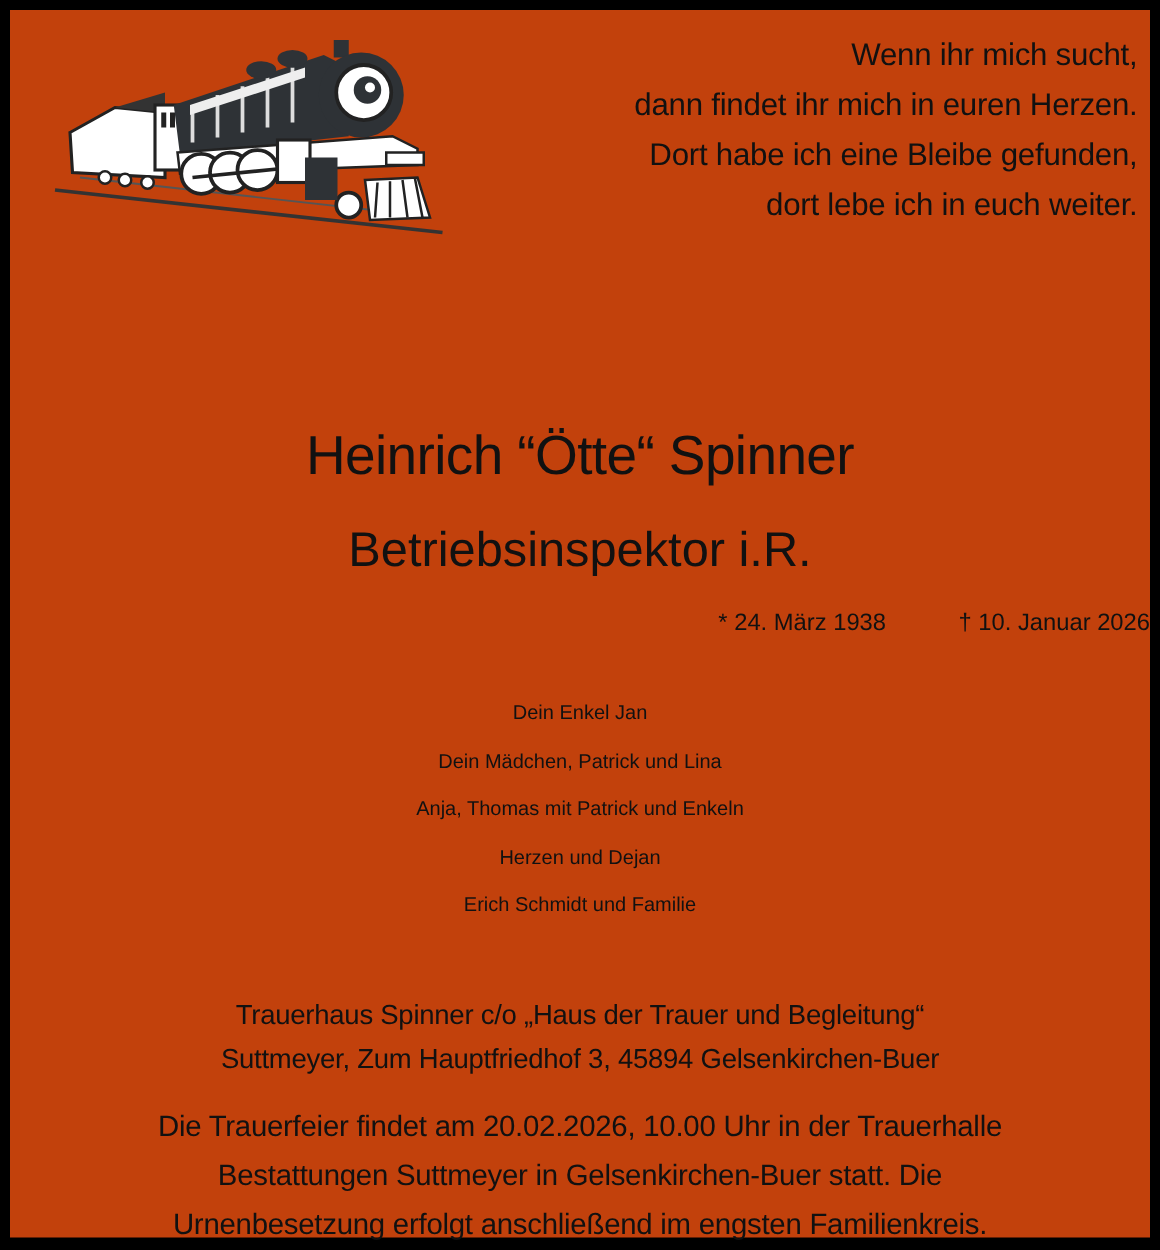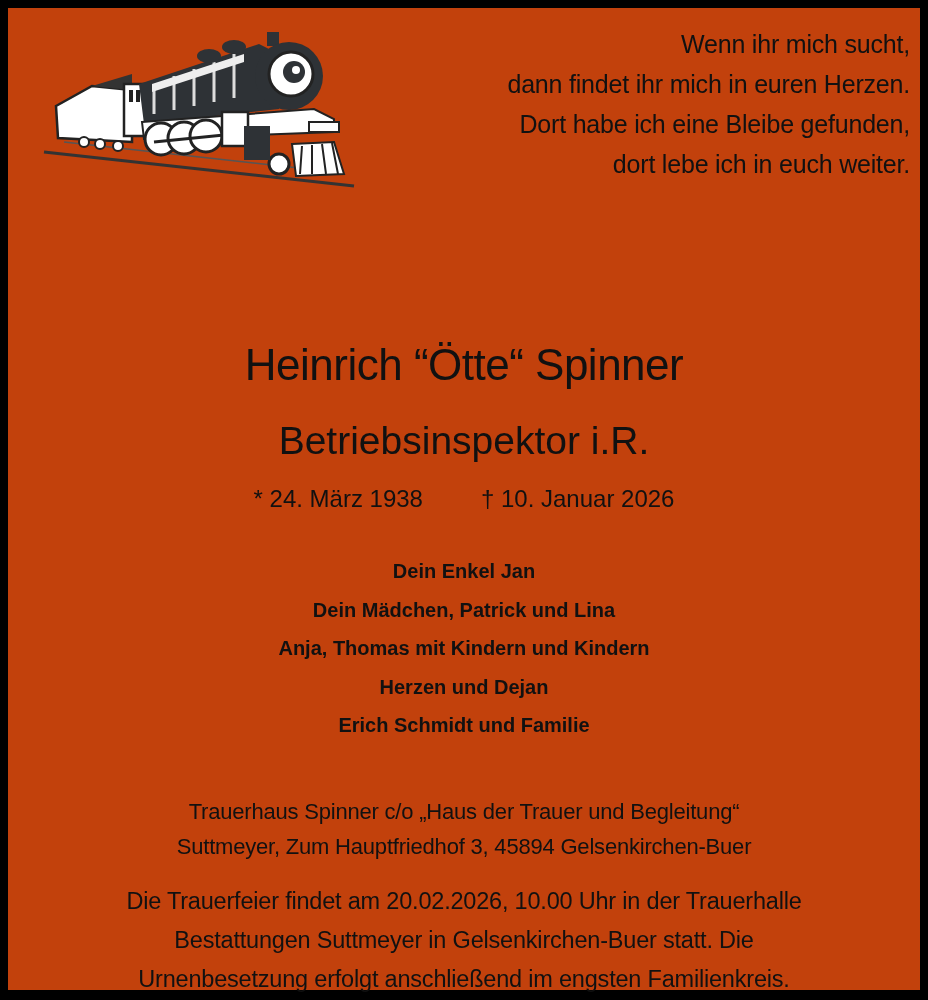--- a/index.html
+++ b/index.html
@@ -5,24 +5,24 @@
   html, body { margin:0; padding:0; }
   body { width:928px; height:1000px; background:#000; position:relative; overflow:hidden;
          font-family:"Liberation Sans", "DejaVu Sans", sans-serif; color:#111; }
   .sheet { position:absolute; left:8px; top:8px; width:912px; height:982px; background:#c2410c; }
   .train { position:absolute; left:26px; top:6px; width:330px; height:180px; }
   .poem { position:absolute; right:10px; top:16px; text-align:right; font-size:25px; line-height:40px; letter-spacing:-0.2px; }
   .center { position:absolute; left:0; width:912px; text-align:center; }
   .quote { top:218px; font-size:24px; line-height:38px; }
   .name { top:330px; font-size:44px; line-height:54px; letter-spacing:-0.5px; }
   .title { top:415px; font-size:39px; line-height:36px; }
-  .dates { top:474px; font-size:24px; line-height:34px; }
+  .dates { top:474px; font-size:19px; line-height:34px;text-align:right; }
   .dates span { display:inline-block; }
   .dates .gap { width:58px; }
-  .mourners { top:544px; font-size:20px; font-weight:bold; line-height:38.5px; }
+  .mourners { top:544px; font-size:16px; font-weight:normal; line-height:38.5px; }
   .address { top:786px; font-size:22px; line-height:35px; letter-spacing:-0.2px; }
   .service { top:874px; font-size:23.5px; line-height:39px; letter-spacing:-0.2px; }
   .line { display:block; }
 </style>
 </head>
 <body>
 
 <div class="sheet">
 
   <svg class="train" viewBox="0 0 330 180">
@@ -86,21 +86,21 @@
 
   <div class="center title">Betriebsinspektor i.R.</div>
 
   <div class="center dates">
     <span>* 24. März 1938</span><span class="gap"></span><span>† 10. Januar 2026</span>
   </div>
 
   <div class="center mourners">
     <span class="line">Dein Enkel Jan</span>
     <span class="line">Dein Mädchen, Patrick und Lina</span>
-    <span class="line">Anja, Thomas mit Kindern und Kindern</span>
+    <span class="line">Anja, Thomas mit Patrick und Enkeln</span>
     <span class="line">Herzen und Dejan</span>
     <span class="line">Erich Schmidt und Familie</span>
   </div>
 
   <div class="center address">
     <span class="line">Trauerhaus Spinner c/o „Haus der Trauer und Begleitung“</span>
     <span class="line">Suttmeyer, Zum Hauptfriedhof 3, 45894 Gelsenkirchen-Buer</span>
   </div>
 
   <div class="center service">

